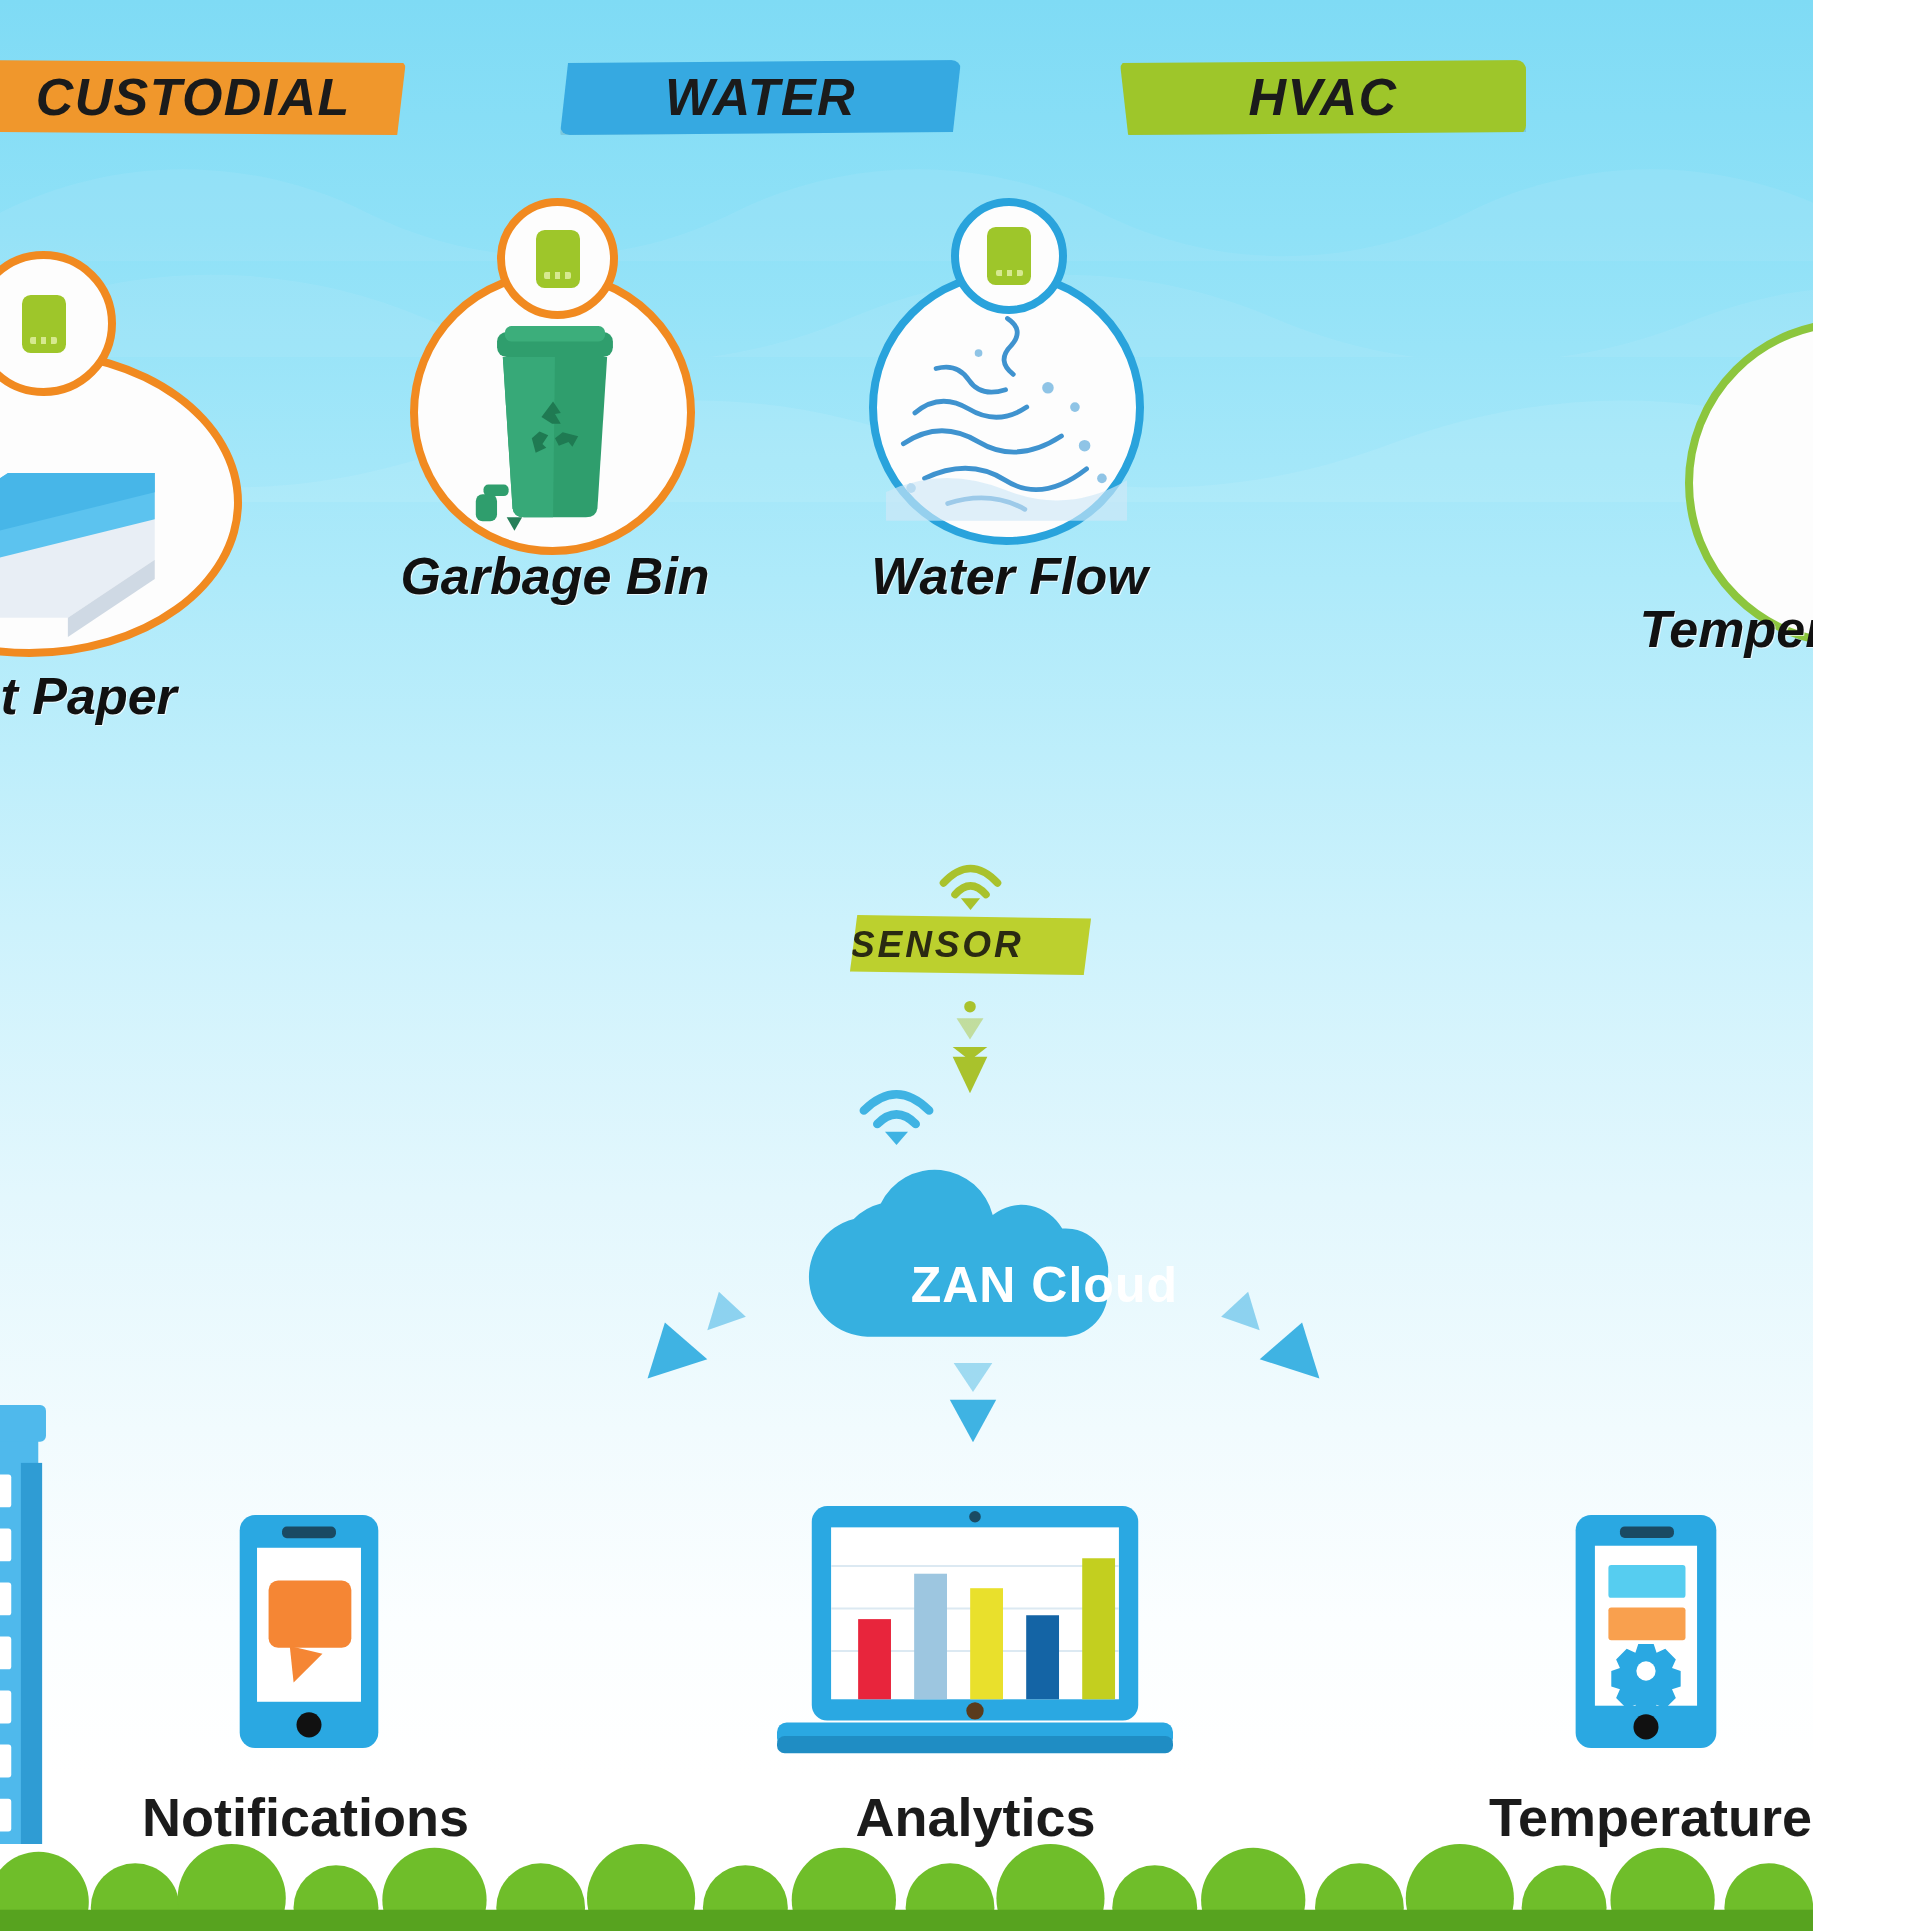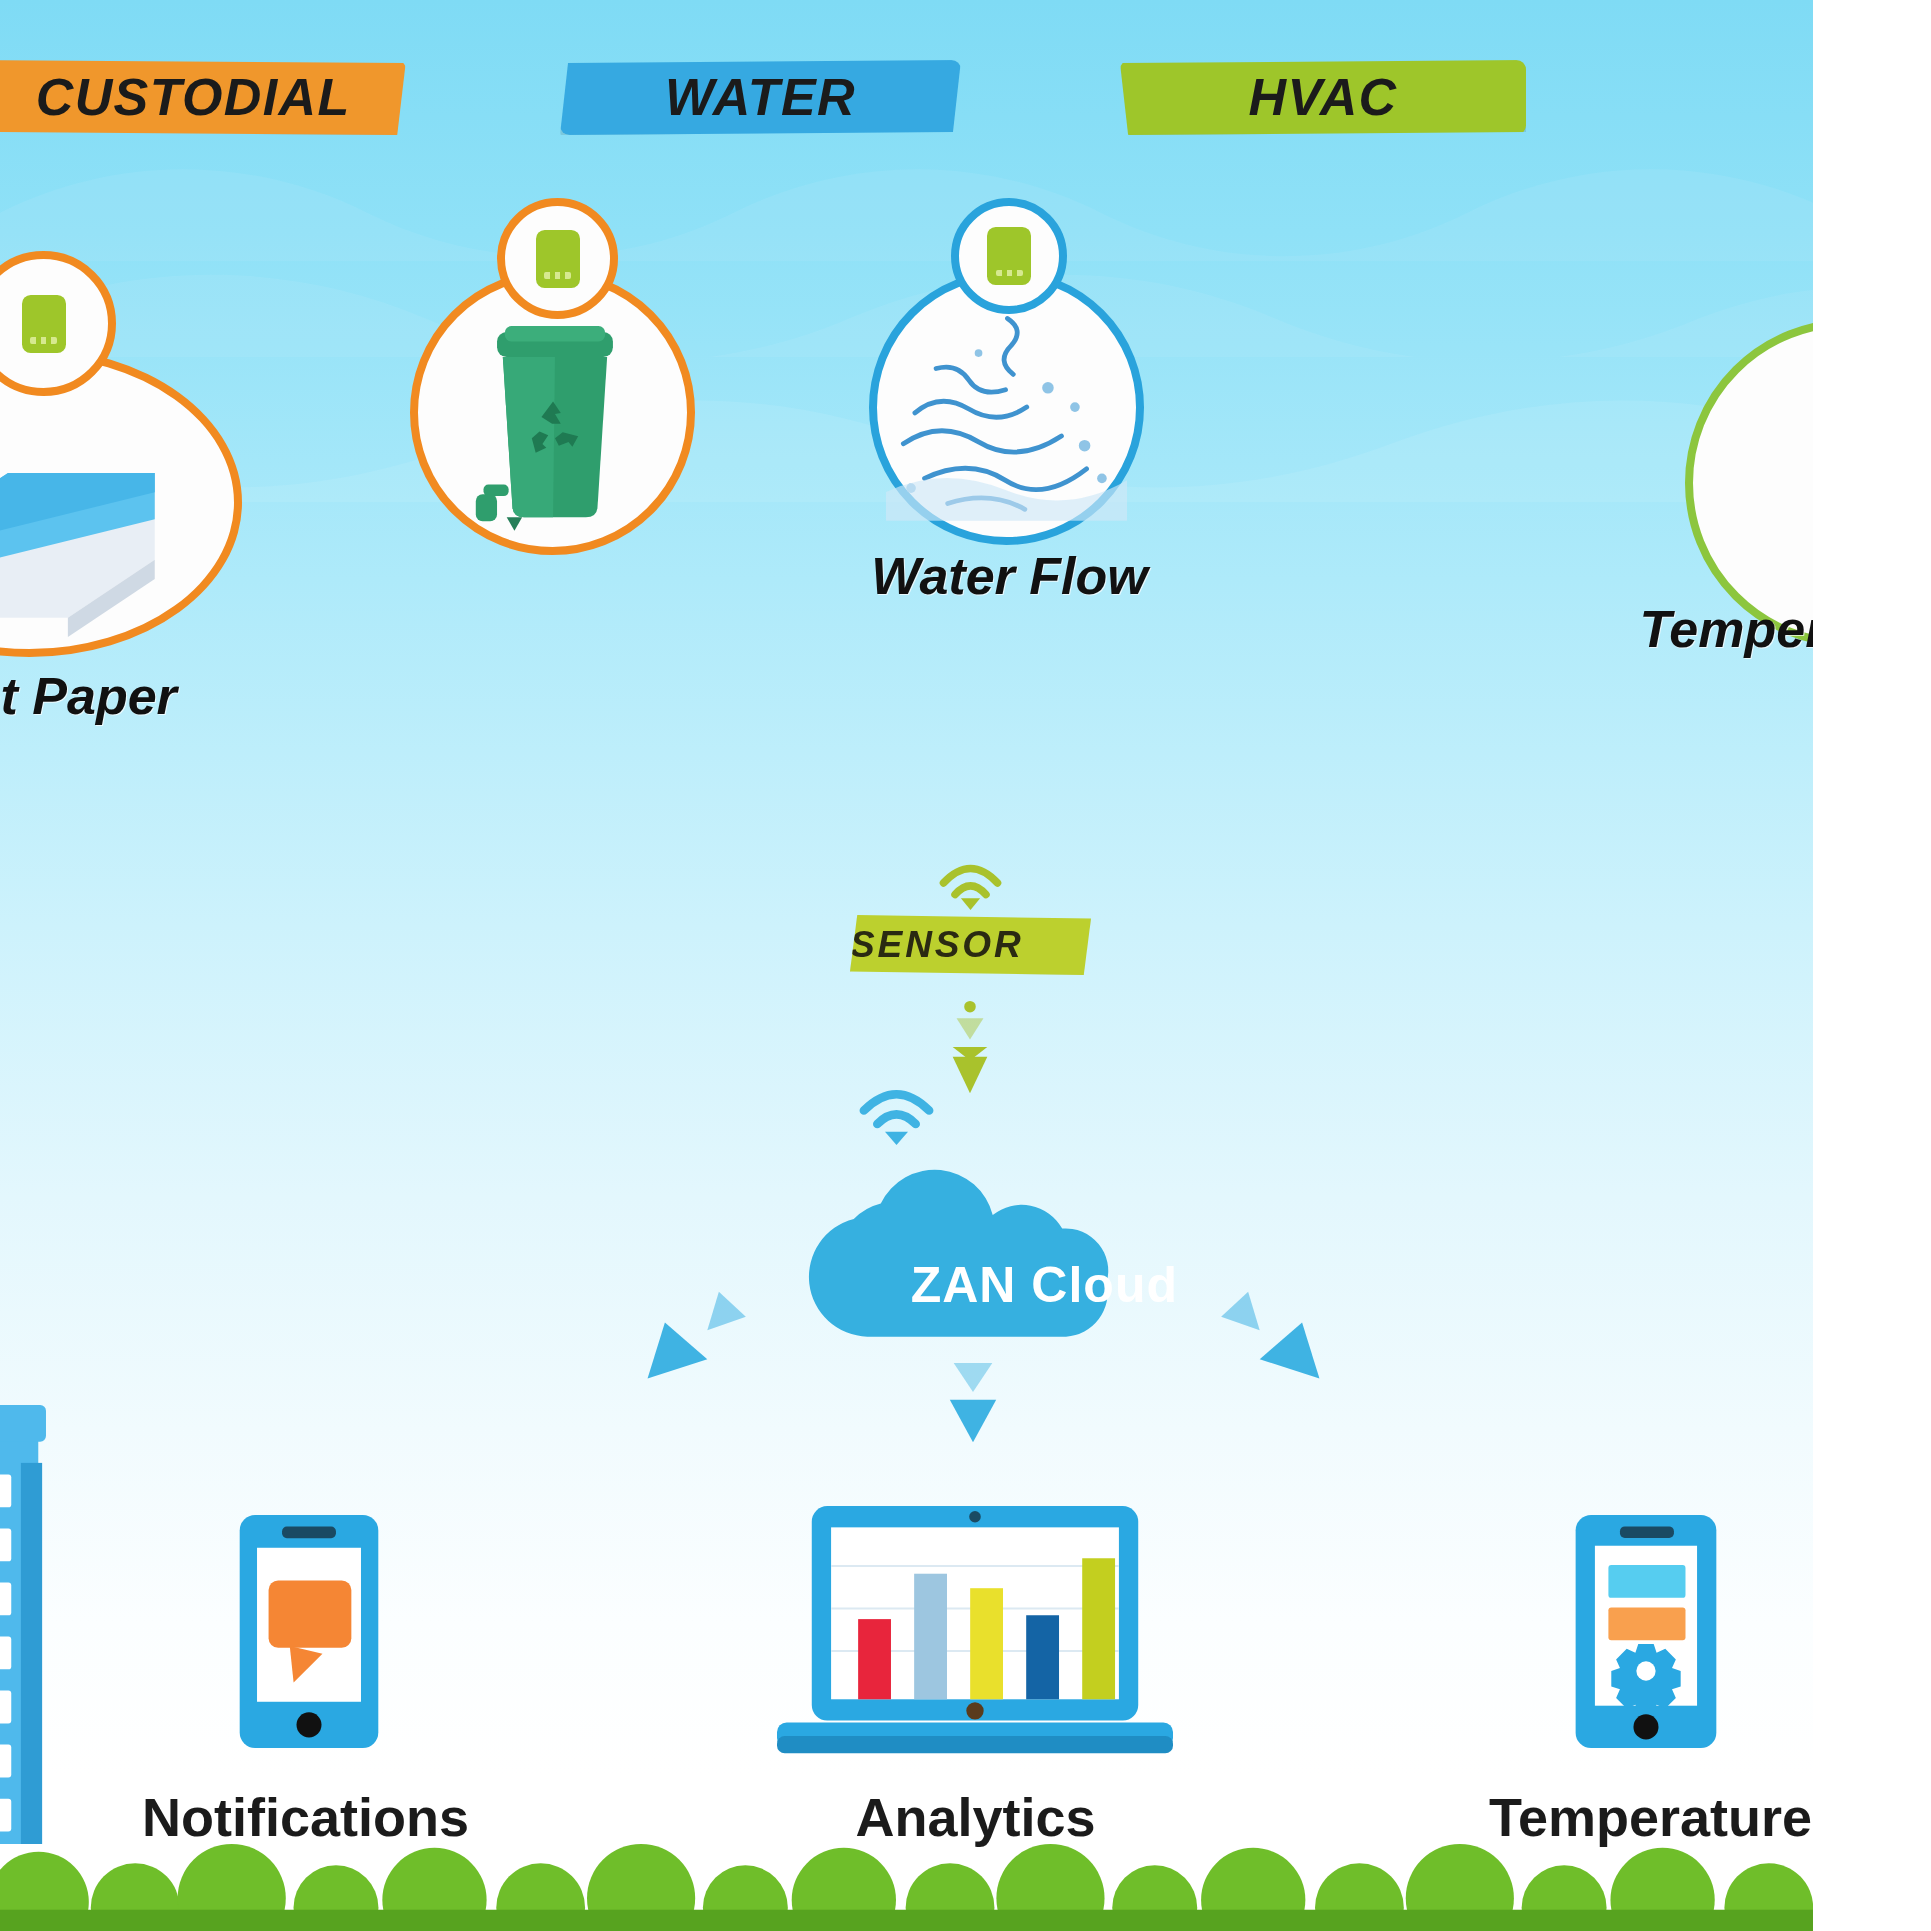--- a/index.html
+++ b/index.html
@@ -161,20 +161,21 @@
       <g fill="#1f7a52">
         <path d="M74 96 l12 -16 l8 12 l-6 1 l6 10 l-9 0 z"></path>
         <path d="M96 112 l16 4 l-6 11 l-4 -5 l-10 4 l-4 -8 z"></path>
         <path d="M64 118 l4 15 l11 -5 l-4 -4 l6 -9 l-9 -4 z"></path>
       </g>
       <path d="M38 200 L46 214 L54 200 Z" fill="#267f59"></path>
       <rect x="14" y="166" width="26" height="12" rx="5" fill="#2f9e6d"></rect>
       <rect x="6" y="176" width="22" height="28" rx="7" fill="#2f9e6d"></rect>
     </svg>
   </div>
+  <div class="node-label" style="left:362px;top:546px;width:386px;">Garbage Bin</div>
 
   <div class="node" style="left:869px;top:198px;width:280px;height:348px;">
     <div class="ring blue" style="left:0;top:72px;width:275px;height:275px;"></div>
     <div class="badge blue" style="left:82px;top:0px;width:116px;height:116px;">
       <span class="chip"></span>
     </div>
 
     <svg style="position:absolute;left:17.4px;top:101px;" width="241" height="222" viewBox="0 0 250 230">
       <g fill="none" stroke="#3f93cf" stroke-width="5" stroke-linecap="round">
         <path d="M126 20 q18 12 4 28 q-16 16 2 30"></path>

